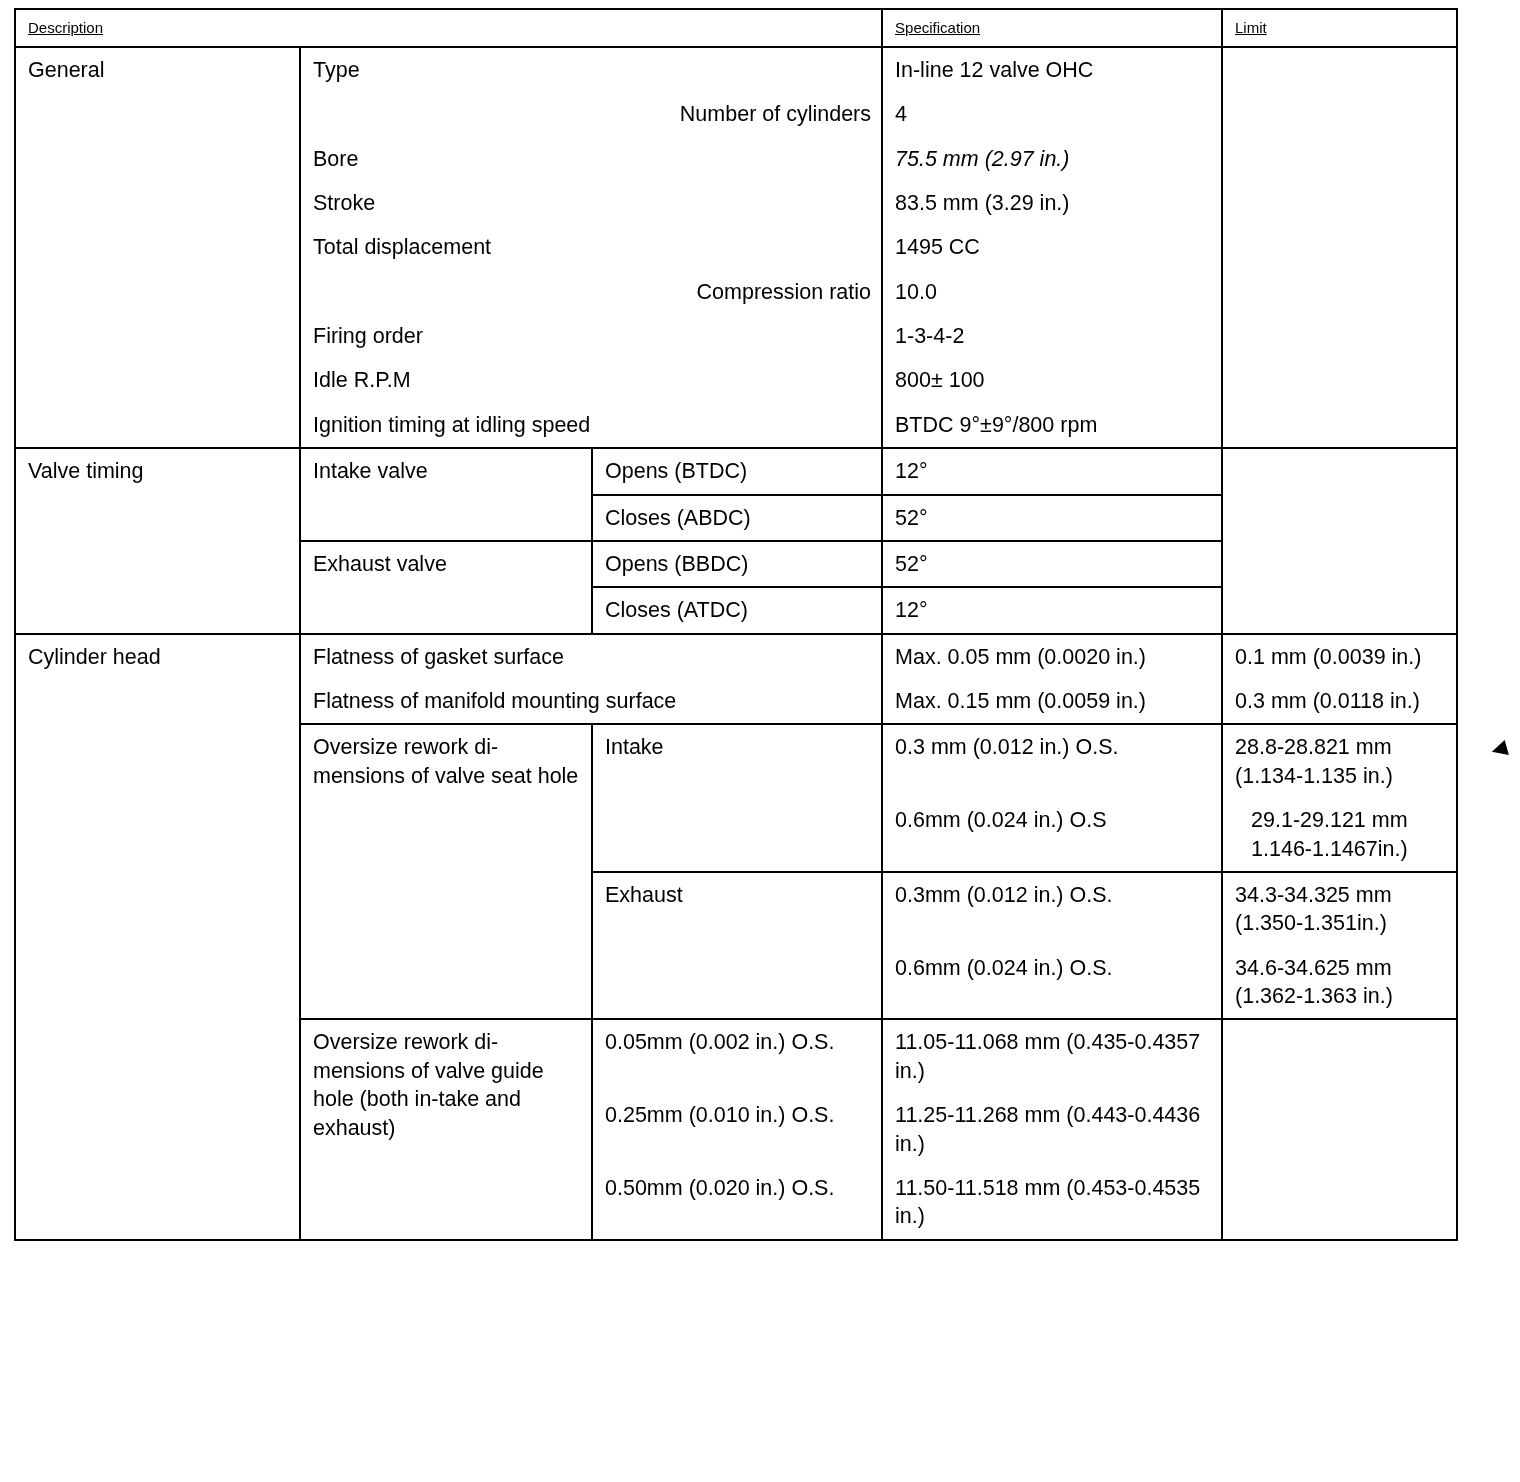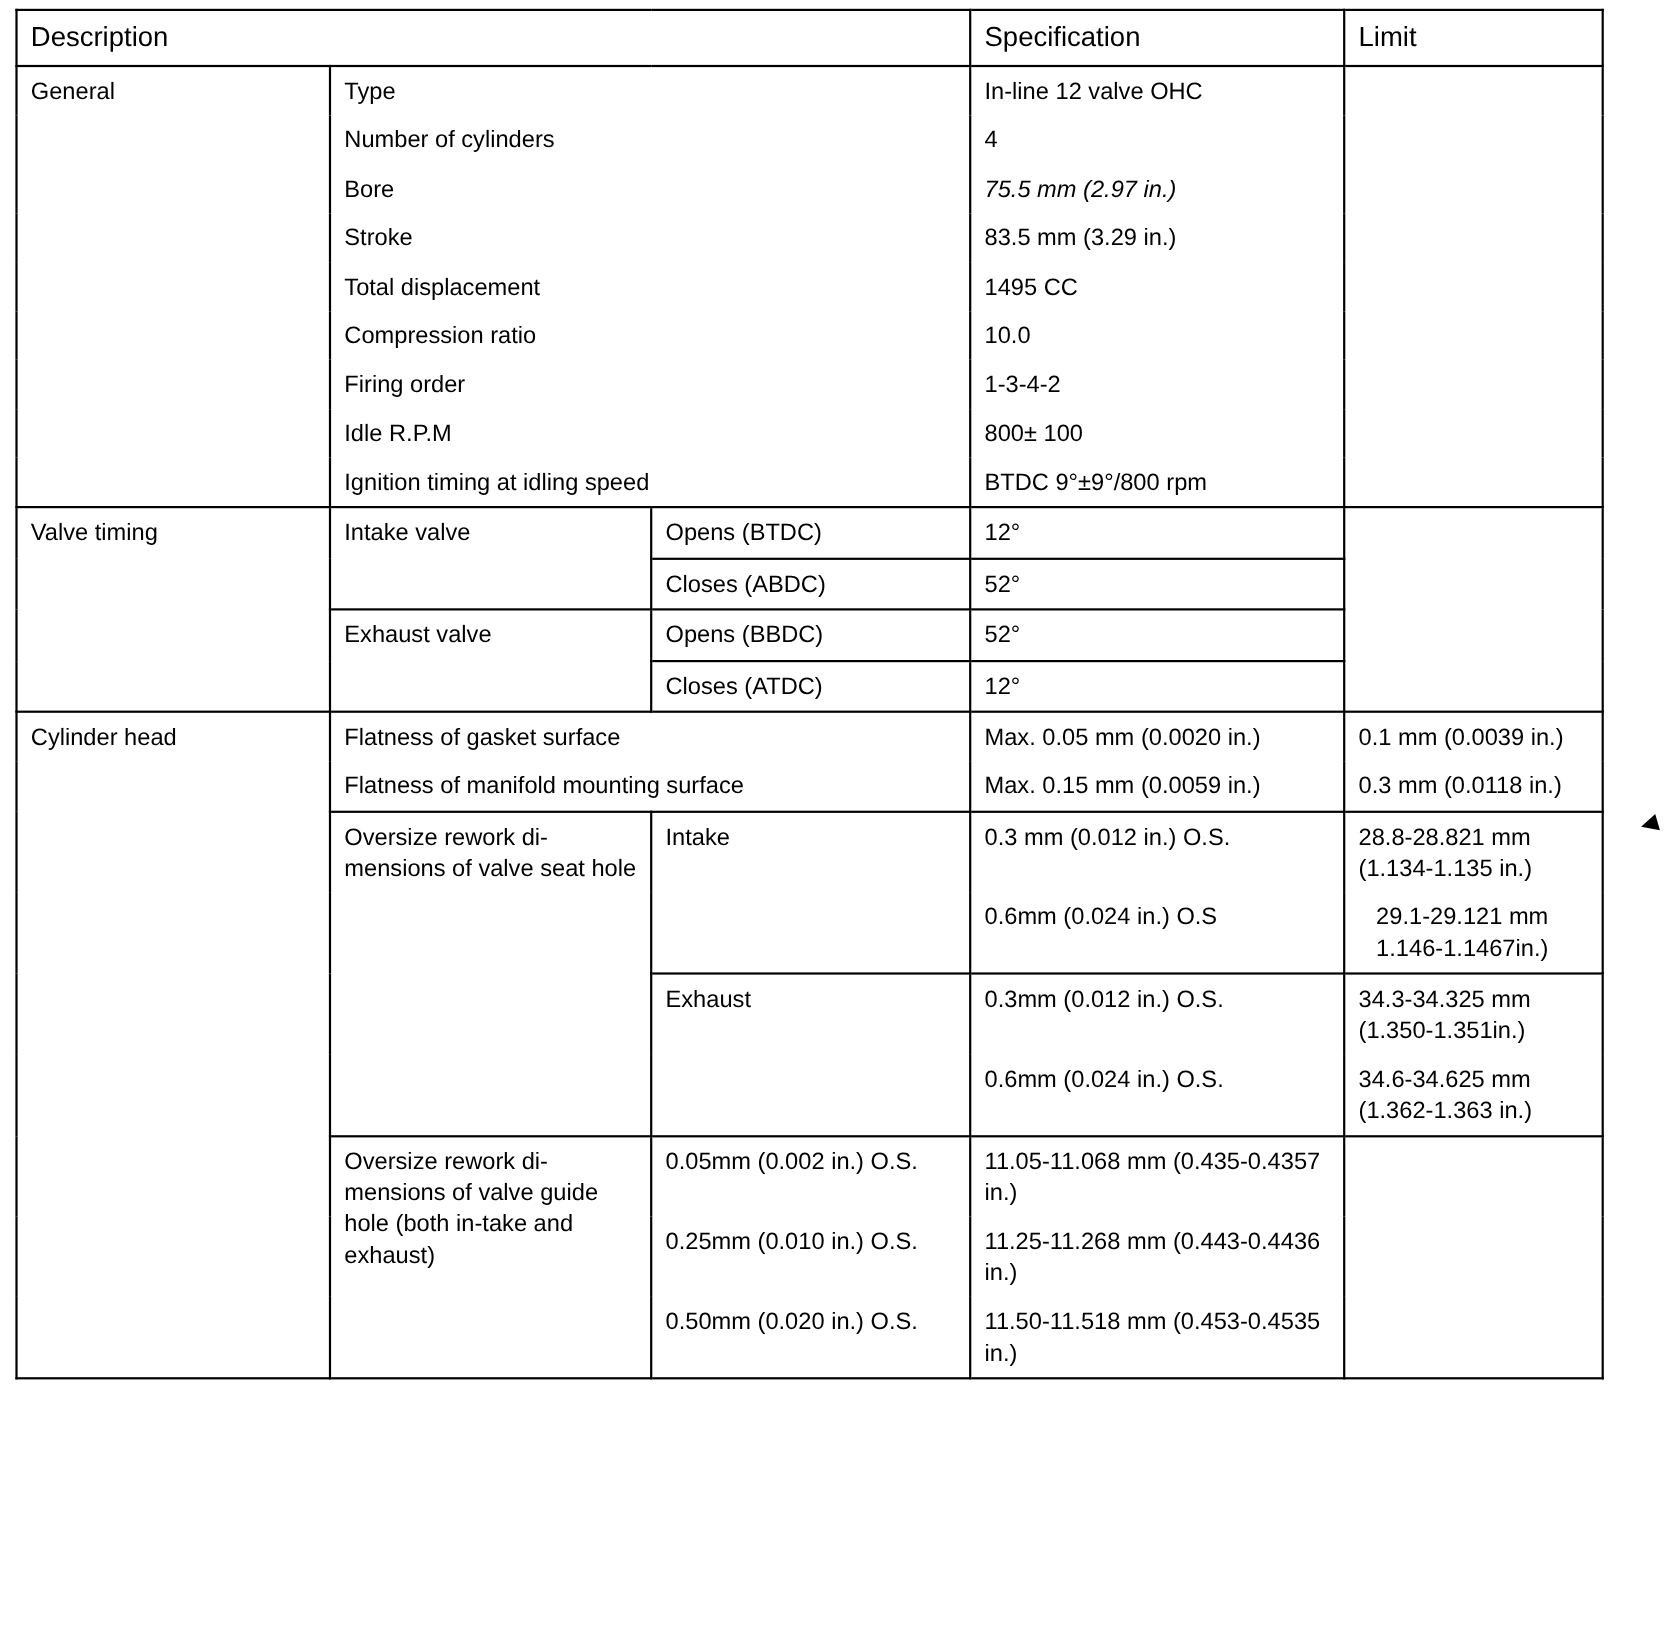--- a/index.html
+++ b/index.html
@@ -31,22 +31,23 @@
   table.spec td, table.spec th {
     border: 2px solid #000;
     vertical-align: top;
     padding: 8px 10px 8px 12px;
     font-weight: normal;
     text-align: left;
   }
   th.hdr {
     text-align: center;
     font-weight: bold;
-    font-size: 25px;
+    font-size: 15px;
     padding: 10px 6px 10px 6px;
+    text-decoration: underline;
   }
   
   col.c1 { width: 285px; }
   col.c2 { width: 292px; }
   col.c3 { width: 290px; }
   col.c4 { width: 340px; }
   col.c5 { width: 235px; }
   .rowline { padding-top: 9px; padding-bottom: 9px; }
   .sub { padding-top: 10px; padding-bottom: 10px; }
   .arrow {
@@ -82,37 +83,37 @@
     </thead>
     <tbody>
 
       <tr>
         <td rowspan="9" class="gen-label">General</td>
         <td colspan="2" class="rowline" style="border-bottom:none;">Type</td>
         <td class="rowline" style="border-bottom:none;">In-line 12 valve OHC</td>
         <td rowspan="9"></td>
       </tr>
       <tr>
-        <td colspan="2" class="rowline" style="border-top:none;border-bottom:none;">Number of cylinders</td>
+        <td colspan="2" class="rowline" style="border-top:none;border-bottom:none;text-align:right;">Number of cylinders</td>
         <td class="rowline" style="border-top:none;border-bottom:none;">4</td>
       </tr>
       <tr>
         <td colspan="2" class="rowline" style="border-top:none;border-bottom:none;">Bore</td>
         <td class="rowline" style="border-top:none;border-bottom:none;font-style:italic;">75.5 mm (2.97 in.)</td>
       </tr>
       <tr>
         <td colspan="2" class="rowline" style="border-top:none;border-bottom:none;">Stroke</td>
         <td class="rowline" style="border-top:none;border-bottom:none;">83.5 mm (3.29 in.)</td>
       </tr>
       <tr>
         <td colspan="2" class="rowline" style="border-top:none;border-bottom:none;">Total displacement</td>
         <td class="rowline" style="border-top:none;border-bottom:none;">1495 CC</td>
       </tr>
       <tr>
-        <td colspan="2" class="rowline" style="border-top:none;border-bottom:none;">Compression ratio</td>
+        <td colspan="2" class="rowline" style="border-top:none;border-bottom:none;text-align:right;">Compression ratio</td>
         <td class="rowline" style="border-top:none;border-bottom:none;margin-left:48px;">10.0</td>
       </tr>
       <tr>
         <td colspan="2" class="rowline" style="border-top:none;border-bottom:none;">Firing order</td>
         <td class="rowline" style="border-top:none;border-bottom:none;">1-3-4-2</td>
       </tr>
       <tr>
         <td colspan="2" class="rowline" style="border-top:none;border-bottom:none;">Idle R.P.M</td>
         <td class="rowline" style="border-top:none;border-bottom:none;">800± 100</td>
       </tr>

